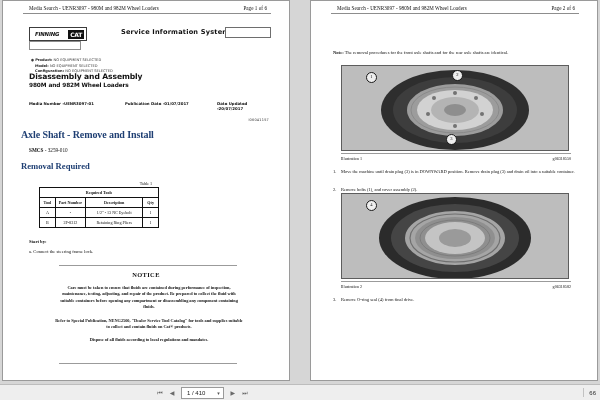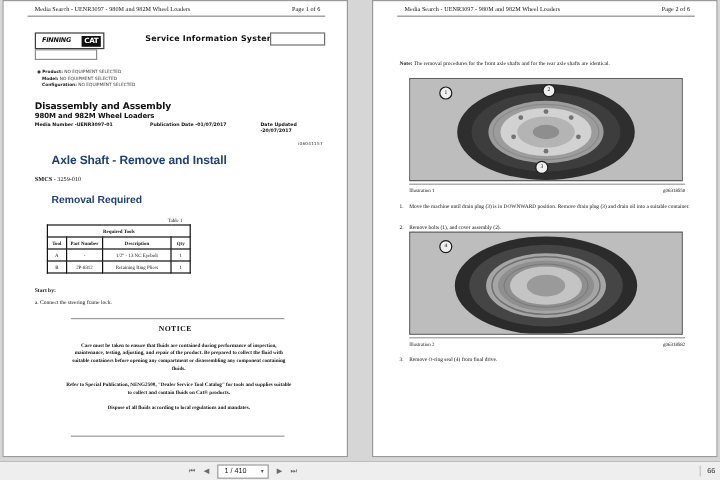--- a/index.html
+++ b/index.html
@@ -62,42 +62,42 @@
 
   
   .equip{position:absolute;left:28px;top:57px;font-size:3.6px;line-height:5.6px;color:#3a3a3a;
          font-family:"DejaVu Sans",sans-serif;}
   .equip .row{white-space:nowrap;}
   .equip .k{font-weight:700;color:#222;}
   .equip .bullet{font-size:3.4px;}
 
   
   .doc-title{
-    position:absolute;left:26px;top:83px;
+    position:absolute;left:26px;top:71px;
     font-family:"DejaVu Sans",sans-serif;font-weight:700;color:#111;
   }
   .doc-title .l1{font-size:7.6px;letter-spacing:-.1px;}
   .doc-title .l2{font-size:5.8px;margin-top:1px;letter-spacing:-.1px;}
   .meta{
     position:absolute;left:26px;top:100px;right:16px;
     font-family:"DejaVu Sans",sans-serif;font-weight:700;font-size:3.9px;color:#111;
     display:flex;
   }
   .meta .m1{width:96px;}
   .meta .m2{width:92px;}
   .meta .m3{flex:1;}
   .code-right{
     position:absolute;right:20px;top:117px;font-size:3.5px;color:#333;
     font-family:"DejaVu Sans",sans-serif;letter-spacing:.2px;
   }
 
   
   .h-blue{
-    position:absolute;left:40px;color:#1f3f73;
-    font-family:Liberation Sans, sans-serif;font-weight:700;
+    position:absolute;left:18px;color:#1f3f73;
+    font-family:Liberation Serif, serif;font-weight:700;
   }
   .h-axle{top:128px;font-size:10px;letter-spacing:-.1px;}
   .smcs{position:absolute;left:26px;top:146px;font-size:5.2px;color:#111;font-family:"Liberation Serif",serif;}
   .smcs b{font-weight:700;}
   .h-removal{top:160px;font-size:8.6px;}
 
   
   .tbl-cap{position:absolute;left:0;right:0;top:180px;text-align:center;font-size:4.2px;color:#111;}
   table.tools{
     position:absolute;left:36px;top:186px;width:120px;

